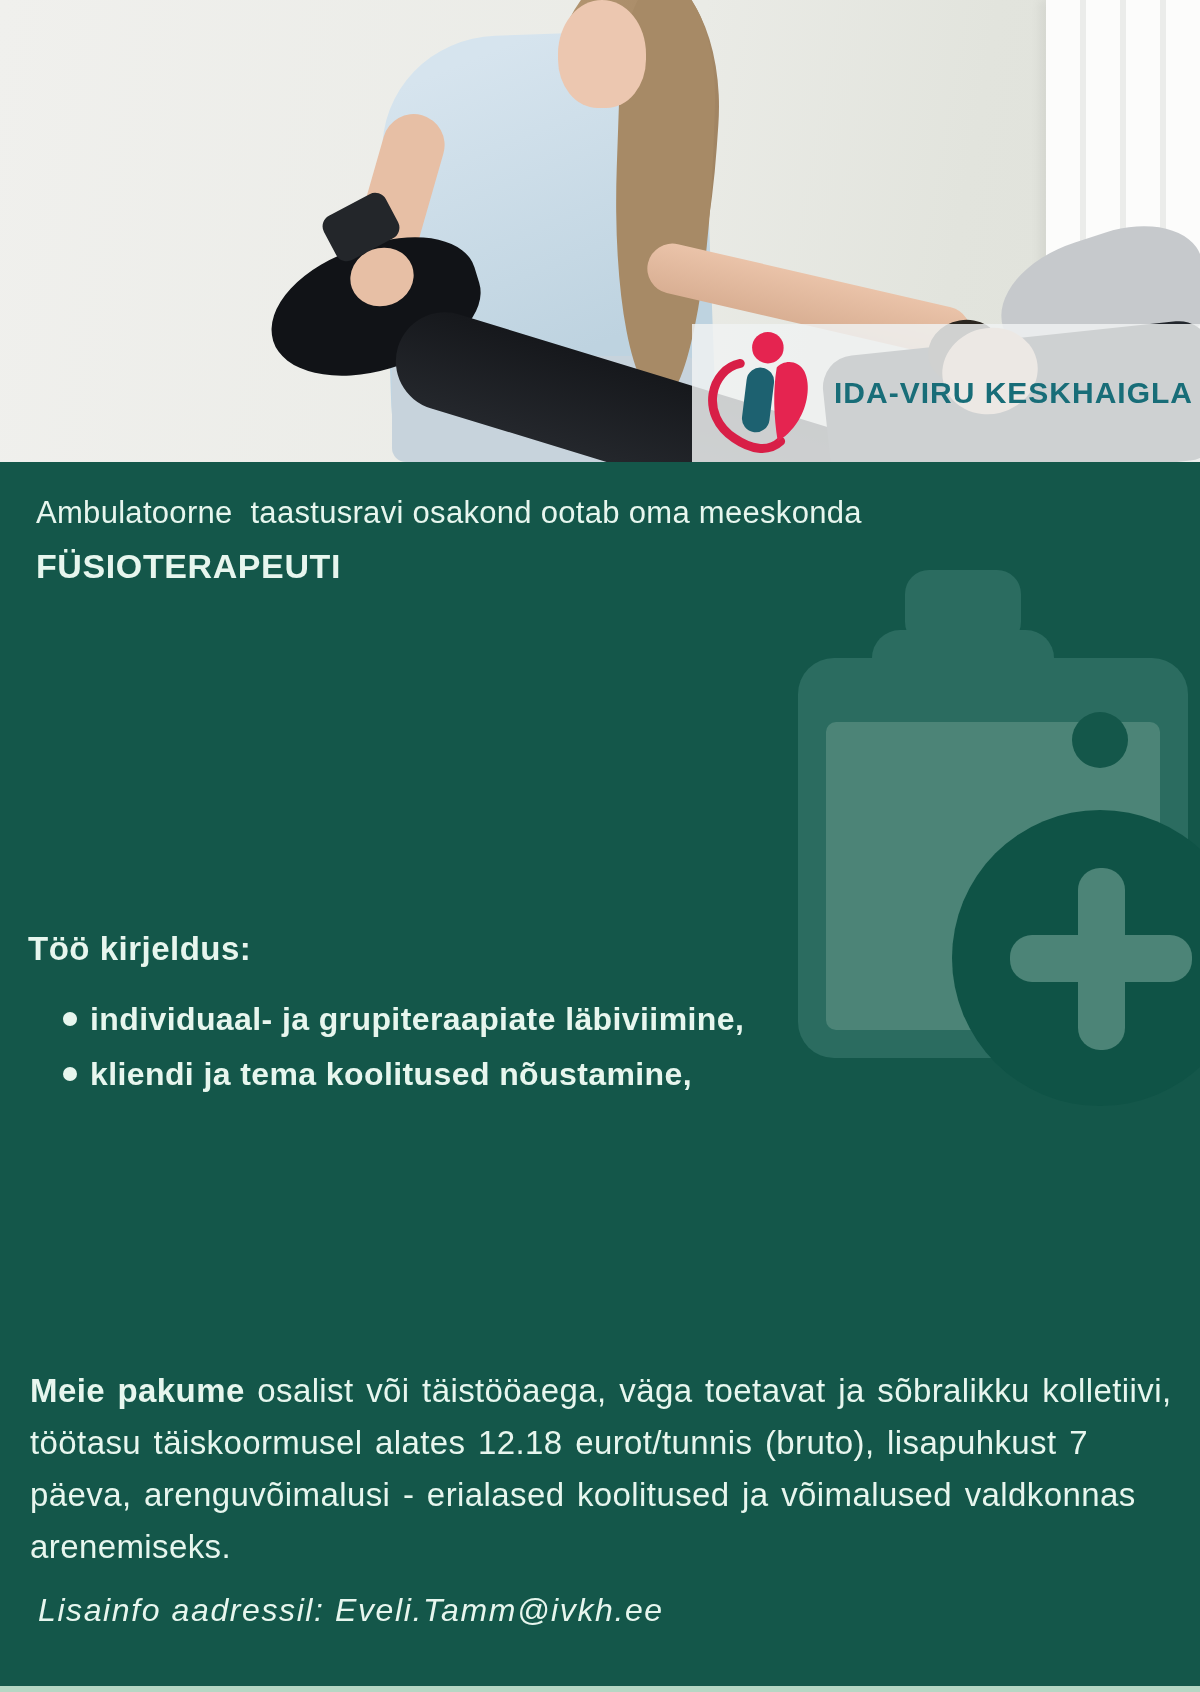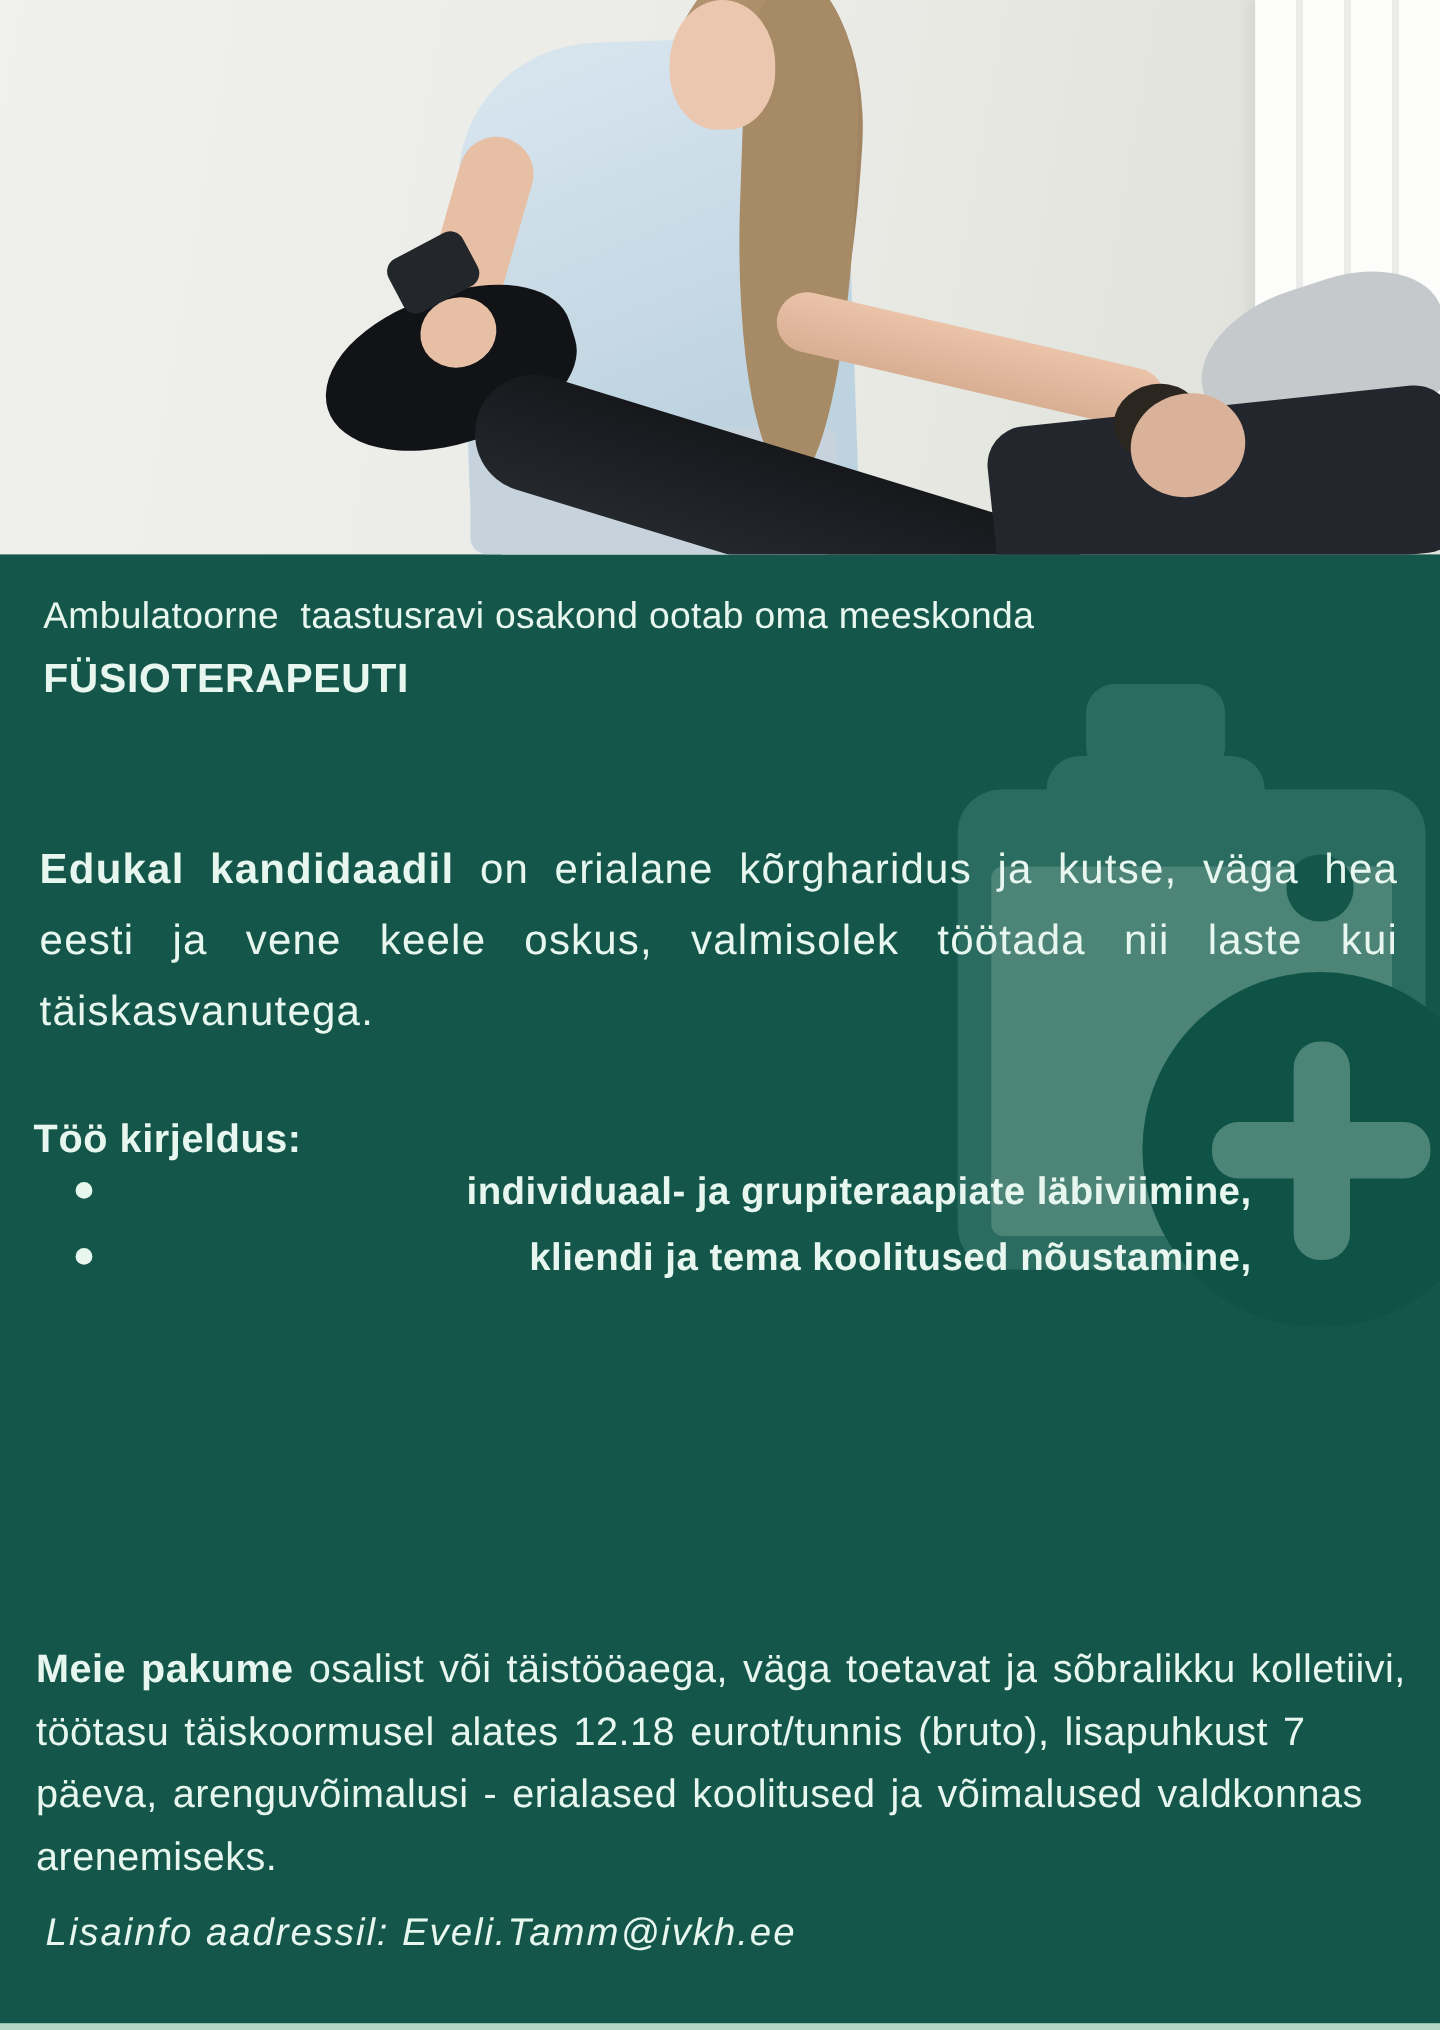--- a/index.html
+++ b/index.html
@@ -46,21 +46,21 @@
   .logo-text{color:#186d78;font-weight:bold;font-size:30px;letter-spacing:1px;margin-left:18px;white-space:nowrap;}
   
   .content-text{position:absolute;left:0;width:1200px;z-index:3;}
   .title{top:490px;left:36px;}
   .title-line1{font-size:31px;line-height:46px;font-weight:400;white-space:pre-wrap;letter-spacing:.3px;}
   .title-line2{font-size:34px;line-height:48px;font-weight:bold;margin-top:6px;letter-spacing:.6px;}
   .intro{top:660px;left:33px;width:1132px;font-size:35px;line-height:59px;
     text-align:justify;letter-spacing:1px;word-spacing:7px;}
   .intro b,.offer b{font-weight:bold;}
   .job-heading{top:930px;left:28px;font-size:33px;font-weight:bold;letter-spacing:.5px;}
-  .bullets{top:965px;left:33px;width:1010px;margin:0;padding:0;list-style:none;text-align:right;}
+  .bullets{top:992px;left:33px;width:1010px;margin:0;padding:0;list-style:none;}
   .bullets li{position:relative;padding-left:57px;font-size:32px;font-weight:bold;
     line-height:55px;letter-spacing:.4px;}
   .bullets li::before{content:"";position:absolute;left:30px;top:20px;width:14px;height:14px;
     border-radius:50%;background:#e7f6ee;}
   .offer{top:1332px;left:30px;width:1142px;font-size:33px;line-height:52px;letter-spacing:.4px;word-spacing:3px;}
   .email{top:1592px;left:38px;font-style:italic;font-size:32px;letter-spacing:1.6px;}
   .bottom-strip{position:absolute;left:0;bottom:0;width:1200px;height:6px;background:#b5d7c4;z-index:4;}
   
   .watermark{position:absolute;left:0;top:462px;width:1200px;height:1224px;z-index:1;}
   .wm{position:absolute;}
@@ -90,38 +90,46 @@
     <div class="sock"></div>
     <div class="watch"></div>
     <div class="hand-left"></div>
     <div class="leg"></div>
     <div class="patient-shirt"></div>
     <div class="patient-torso"></div>
     <div class="patient-hair"></div>
     <div class="patient-head"></div>
   </div>
 
+  <div class="logo-box">
+    <svg class="logo-heart" viewBox="0 0 112 132" xmlns="http://www.w3.org/2000/svg">
+      <path d="M 36 36 C 6 42, -6 88, 30 112 C 46 123, 64 127, 77 115" fill="none" stroke="#d81f47" stroke-width="9" stroke-linecap="round"></path>
+      <rect x="40" y="40" width="28" height="66" rx="14" fill="#1d6170" transform="rotate(7 54 73)"></rect>
+      <path d="M 73 40 C 79 33, 94 31, 101 44 C 108 58, 104 80, 95 94 C 89 104, 80 112, 74 115 C 70 90, 69 63, 73 40 Z" fill="#e52450"></path>
+      <circle cx="64" cy="20" r="16" fill="#e52450"></circle>
+    </svg>
+    <span class="logo-text">IDA-VIRU KESKHAIGLA</span>
+  </div>
 
   <div class="watermark">
     <div class="wm wm-clip-tab"></div>
     <div class="wm wm-clip-bar"></div>
     <div class="wm wm-board"></div>
     <div class="wm wm-page"></div>
     <div class="wm wm-hole"></div>
     <div class="wm wm-cross-circle"></div>
     <div class="wm wm-cross-h"></div>
     <div class="wm wm-cross-v"></div>
   </div>
 
   <div class="content-text title">
     <div class="title-line1">Ambulatoorne  taastusravi osakond ootab oma meeskonda</div>
     <div class="title-line2">FÜSIOTERAPEUTI</div>
   </div>
 
-  <p class="content-text intro"><b>Edukal kandidaadil</b><span> on erialane kõrgharidus ja kutse, väga hea eesti ja vene keele oskus, valmisolek töötada nii laste kui täiskasvanutega.</span></p>
 
   <div class="content-text job-heading">Töö kirjeldus:</div>
 
   <ul class="content-text bullets">
     <li>individuaal- ja grupiteraapiate läbiviimine,</li>
     <li>kliendi ja tema koolitused nõustamine,</li>
   </ul>
 
   <p class="content-text offer"><b>Meie pakume</b><span> osalist või täistööaega, väga toetavat ja sõbralikku kolletiivi, töötasu täiskoormusel alates 12.18 eurot/tunnis (bruto), lisapuhkust 7 päeva, arenguvõimalusi - erialased koolitused ja võimalused valdkonnas arenemiseks.</span></p>
 

